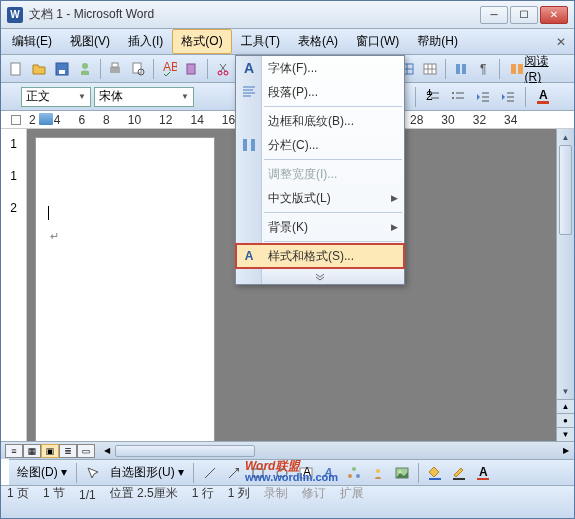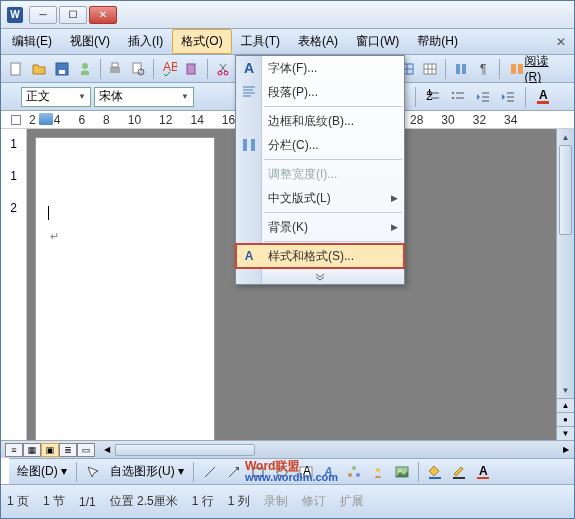--- a/index.html
+++ b/index.html
@@ -41,43 +41,44 @@
 .vscroll .navbtn { height: 14px; display: flex; align-items: center; justify-content: center; background: #d8e4f0; border-top: 1px solid #9ab; cursor: pointer; font-size: 8px; }
 .hscroll { height: 18px; background: linear-gradient(#dce6f2,#c4d4e8); border-top: 1px solid #9ab; display: flex; align-items: center; }
 .viewbtns { display: flex; gap: 0; padding: 0 4px; }
 .viewbtn { width: 18px; height: 14px; border: 1px solid #888; background: #f0f4fa; display: flex; align-items: center; justify-content: center; cursor: pointer; font-size: 9px; }
 .viewbtn.active { background: #fde8b8; border-color: #d9a94f; }
 .hscroll .arr { width: 16px; display: flex; align-items: center; justify-content: center; cursor: pointer; font-size: 8px; }
 .hscroll .track { flex: 1; position: relative; height: 14px; }
 .hscroll .thumb { position: absolute; left: 0; top: 1px; bottom: 1px; width: 140px; background: linear-gradient(#e8f0fa,#c8d8ec); border: 1px solid #9ab; border-radius: 2px; cursor: pointer; }
 .drawbar { height: 26px; background: linear-gradient(#e3eefb,#c9d9ee); display: flex; align-items: center; padding: 2px 4px; gap: 2px; border-top: 1px solid #9ab; margin-left: 8px; }
 .drawlabel { padding: 2px 4px; cursor: pointer; }
-.statusbar { height: 34px; background: linear-gradient(#e3eefb,#c9d9ee); display: flex; align-items: center; padding: 0 6px; gap: 14px; border-top: 1px solid #9ab; color: #333; font-size: 11px; }
+.statusbar { height: 22px; background: linear-gradient(#e3eefb,#c9d9ee); display: flex; align-items: flex-end; padding: 16px 6px; gap: 14px; border-top: 1px solid #9ab; color: #333; font-size: 11px; }
 .statusbar .cell { white-space: nowrap; }
 .statusbar .mode { color: #999; }
 .dropdown { position: absolute; left: 235px; top: 55px; width: 170px; background: linear-gradient(#fdfefe,#f2f6fb); border: 1px solid #7a8aa0; box-shadow: 2px 2px 6px rgba(0,0,0,.3); z-index: 100; }
 .dropdown .iconcol { position: absolute; left: 0; top: 0; bottom: 0; width: 26px; background: linear-gradient(90deg,#e3ecf7,#d2deee); border-right: 1px solid #c0cde0; }
 .dditem { position: relative; height: 24px; display: flex; align-items: center; padding-left: 32px; padding-right: 18px; cursor: pointer; color: #333; }
 .dditem.disabled { color: #9aa; cursor: default; }
 .dditem.highlighted { outline: 2px solid #c8453a; outline-offset: -1px; background: #fde8b8; }
 .dditem .ico { position: absolute; left: 5px; width: 16px; height: 16px; display: flex; align-items: center; justify-content: center; }
 .dditem .sub { position: absolute; right: 6px; font-size: 9px; color: #555; }
 .ddsep { height: 1px; background: #c0cde0; margin: 2px 2px 2px 28px; }
 .ddexpand { height: 16px; display: flex; align-items: center; justify-content: center; cursor: pointer; background: linear-gradient(#f0f4fa,#dce6f2); border-top: 1px solid #c0cde0; }
 .watermark { position: absolute; left: 245px; top: 456px; font-size: 16px; font-weight: bold; z-index: 50; pointer-events: none; }
-.watermark .w1 { color: #d04020; }
+.watermark .w1 { color: #d04020; font-style: italic; }
 .watermark .w2 { color: #3060c0; font-size: 11px; display: block; margin-top: -4px; }
 </style>
 </head>
 <body>
 
 <div class="window">
 
   <div class="titlebar">
     <div class="wicon">W</div>
+    <div class="title">文档 1 - Microsoft Word</div>
     <div class="winbtns">
       <div class="winbtn">─</div>
       <div class="winbtn">☐</div>
       <div class="winbtn close">✕</div>
     </div>
   </div>
 
   <div class="menubar">
     <div class="menuitem">编辑(E)</div>
     <div class="menuitem">视图(V)</div>

